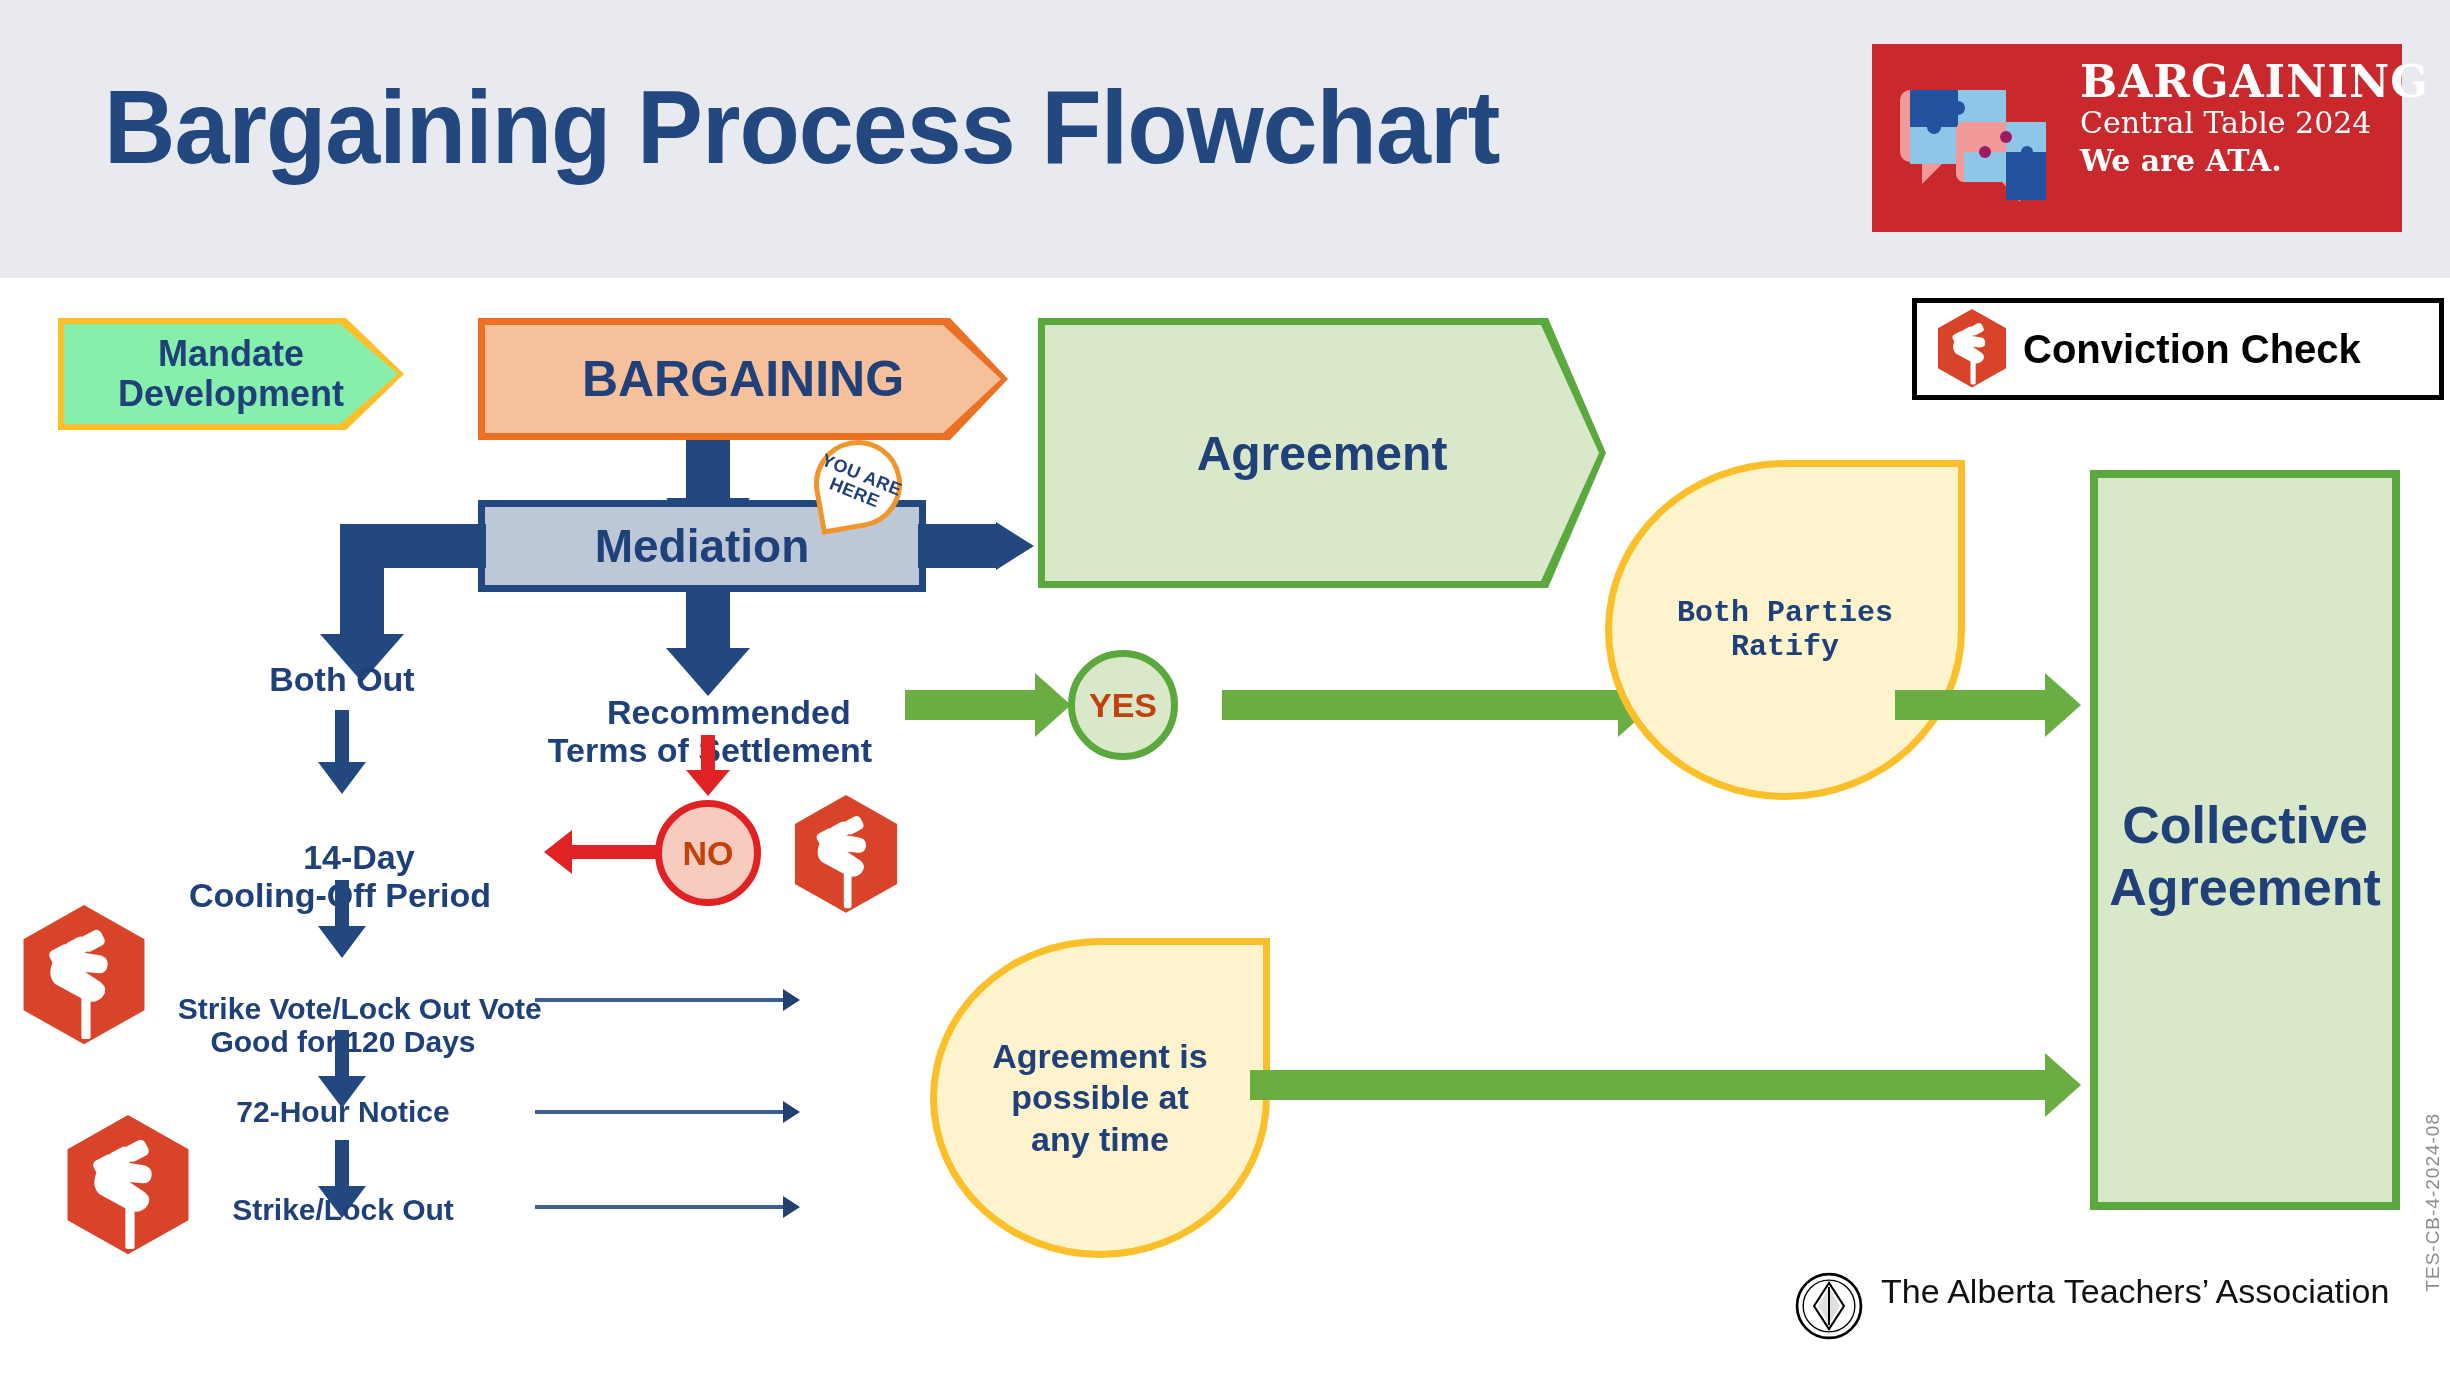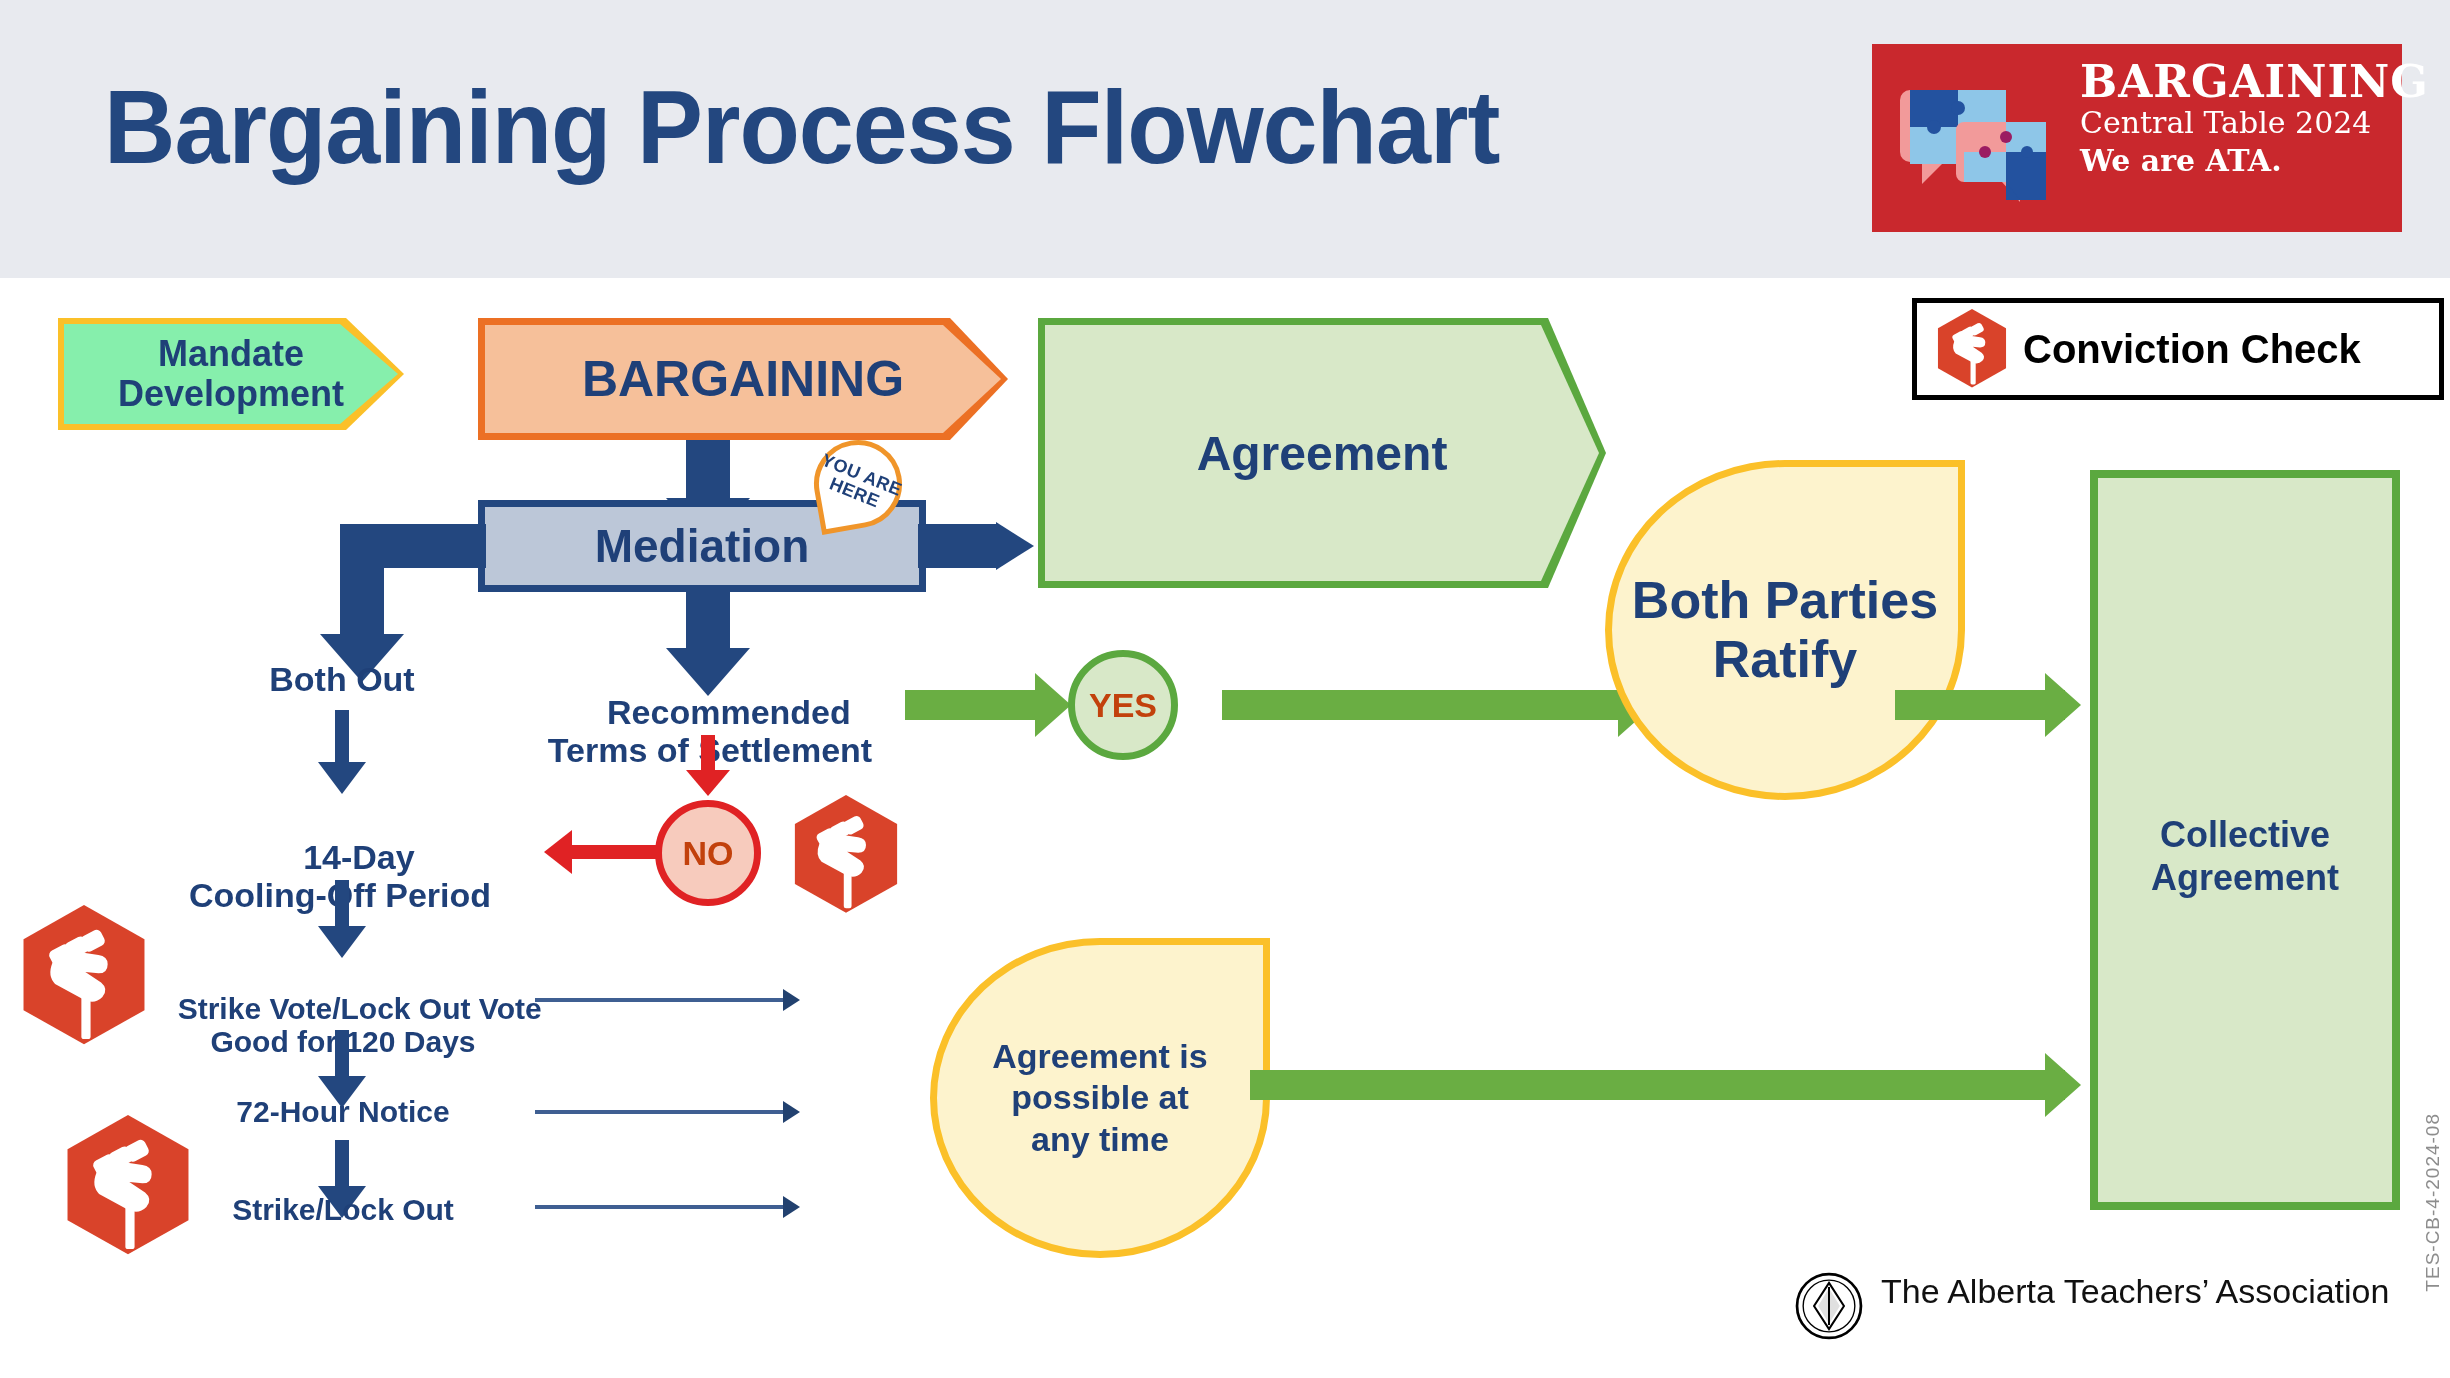--- a/index.html
+++ b/index.html
@@ -332,38 +332,38 @@
   <div class="gtri" style="left:1035px;top:673px;"></div>
 
   <div class="ellipse" style="left:1068px;top:650px;width:110px;height:110px;background:#d8e8c8;border:7px solid #5ba83f;font-size:34px;">
     <span>YES</span>
   </div>
 
   <div class="gbar" style="left:1222px;top:690px;width:396px;height:30px;"></div>
   <div class="gtri" style="left:1618px;top:673px;"></div>
 
   <div class="teardrop" style="left:1605px;top:460px;width:360px;height:340px;border-radius:50% 0 50% 50%;">
-    <span style="font-size:52px;line-height:1.14;white-space:pre;">Both Parties
+    <span style="font-size:30px;line-height:1.14;white-space:pre;font-family:Liberation Mono, monospace;">Both Parties
 Ratify</span>
   </div>
 
   <div class="gbar" style="left:1895px;top:690px;width:170px;height:30px;"></div>
   <div class="gtri" style="left:2045px;top:673px;"></div>
 
   <div class="teardrop" style="left:930px;top:938px;width:340px;height:320px;border-radius:50% 0 50% 50%;">
     <span style="font-size:34px;line-height:1.22;white-space:pre;">Agreement is
 possible at
 any time</span>
   </div>
 
   <div class="gbar" style="left:1250px;top:1070px;width:815px;height:30px;"></div>
   <div class="gtri" style="left:2045px;top:1053px;"></div>
 
   <div class="rectnode" style="left:2090px;top:470px;width:310px;height:740px;background:#d8e8c8;border:8px solid #5ba83f;">
-    <span style="font-size:36px;line-height:1.2;white-space:pre;margin-top:32px;">Collective
+    <span style="font-size:52px;line-height:1.2;white-space:pre;margin-top:32px;">Collective
 Agreement</span>
   </div>
 
   <div class="footer">
     <svg width="68" height="68" viewBox="0 0 100 100">
       <circle cx="50" cy="50" r="47" fill="none" stroke="#000" stroke-width="4"></circle>
       <circle cx="50" cy="50" r="38" fill="none" stroke="#000" stroke-width="2"></circle>
       <polygon points="50,16 72,50 50,84 28,50" fill="none" stroke="#000" stroke-width="3"></polygon>
       <line x1="50" y1="22" x2="50" y2="78" stroke="#000" stroke-width="3"></line>
       <polygon points="50,24 66,50 50,76 34,50" fill="#000" opacity="0.12"></polygon>

